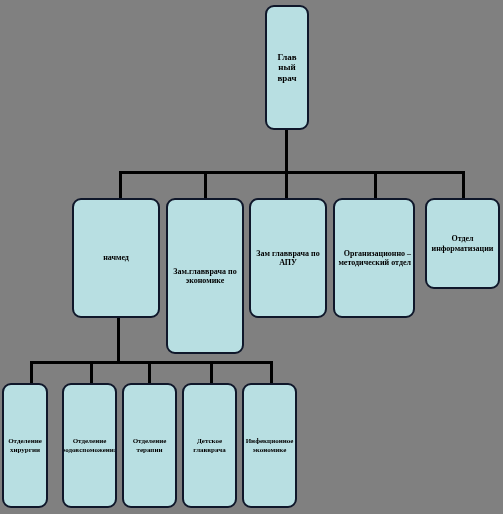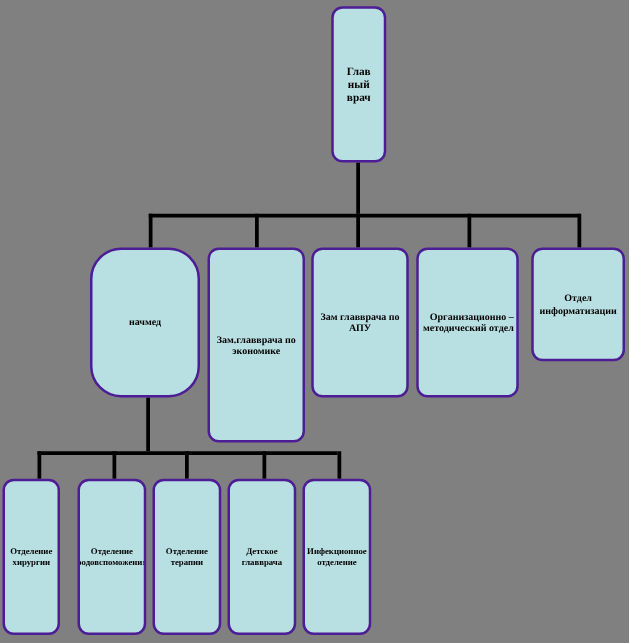--- a/index.html
+++ b/index.html
@@ -15,21 +15,21 @@
   }
   #chart {
     position: relative;
     width: 503px;
     height: 514px;
   }
   .node {
     position: absolute;
     box-sizing: border-box;
     background: #b8dfe2;
-    border: 2px solid #4c1d95;
+    border: 2px solid #0f172a;
     border-radius: 9px;
     display: flex;
     align-items: center;
     justify-content: center;
     text-align: center;
     color: #000000;
     font-weight: bold;
     line-height: 1.18;
     overflow: hidden;
   }
@@ -65,21 +65,21 @@
     <div class="conn-v" style="left: 117px; top: 318px; height: 43px;"></div>
     <div class="conn-h" style="left: 30px; top: 361px; width: 240px;"></div>
     <div class="conn-v" style="left: 30px; top: 361px; height: 22px;"></div>
     <div class="conn-v" style="left: 90px; top: 361px; height: 22px;"></div>
     <div class="conn-v" style="left: 148px; top: 361px; height: 22px;"></div>
     <div class="conn-v" style="left: 210px; top: 361px; height: 22px;"></div>
     <div class="conn-v" style="left: 270px; top: 361px; height: 22px;"></div>
     <div class="node" style="left: 265px; top: 5px; width: 44px; height: 125px; font-size: 9px;">
       <span class="label">Глав ный врач</span>
     </div>
-    <div class="node" style="left: 72px; top: 198px; width: 88px; height: 120px; font-size: 8px; border-radius: 25px;">
+    <div class="node" style="left: 72px; top: 198px; width: 88px; height: 120px; font-size: 8px;">
       <span class="label">начмед</span>
     </div>
     <div class="node" style="left: 166px; top: 198px; width: 78px; height: 156px; font-size: 8px;">
       <span class="label">Зам.главврача по экономике</span>
     </div>
     <div class="node" style="left: 249px; top: 198px; width: 78px; height: 120px; font-size: 8px;">
       <span class="label">Зам главврача по АПУ</span>
     </div>
     <div class="node" style="left: 333px; top: 198px; width: 82px; height: 120px; font-size: 8px; text-align: right;">
       <span class="label">Организационно – методический отдел</span>
@@ -93,15 +93,15 @@
     <div class="node" style="left: 62px; top: 383px; width: 55px; height: 125px; font-size: 7px;">
       <span class="label">Отделение родовспоможения</span>
     </div>
     <div class="node" style="left: 122px; top: 383px; width: 55px; height: 125px; font-size: 7px;">
       <span class="label">Отделение терапии</span>
     </div>
     <div class="node" style="left: 182px; top: 383px; width: 55px; height: 125px; font-size: 7px;">
       <span class="label">Детское главврача</span>
     </div>
     <div class="node" style="left: 242px; top: 383px; width: 55px; height: 125px; font-size: 7px;">
-      <span class="label">Инфекционное отделение</span>
+      <span class="label">Инфекционное экономике</span>
     </div>
   </div>
 
 </body></html>

